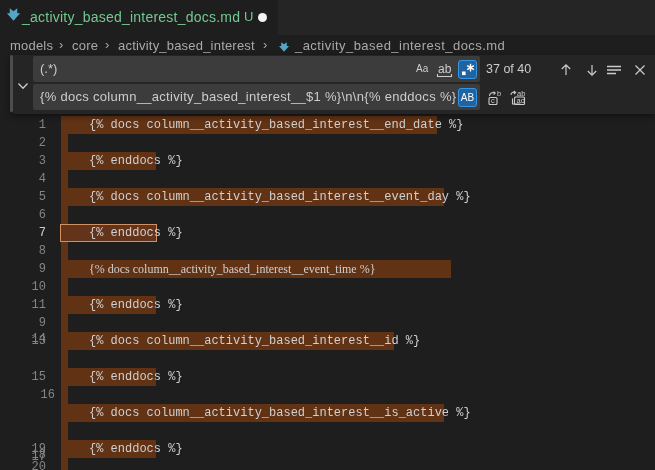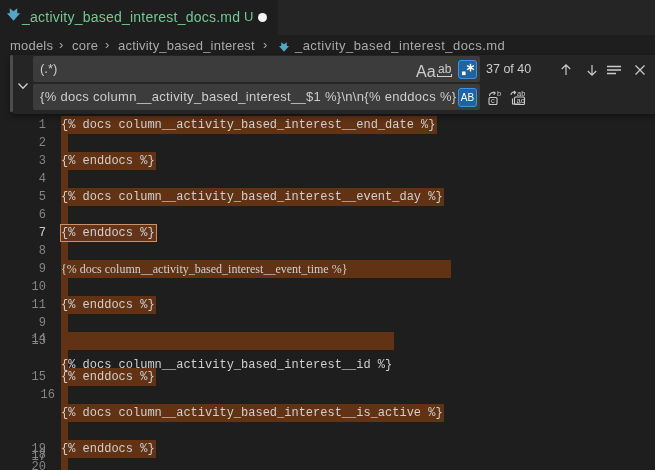--- a/index.html
+++ b/index.html
@@ -17,31 +17,31 @@
 
 .crumbs { left:0; top:35px; width:655px; height:19px; background:#1e1e1e; }
 .crumb { top:38px; font-size:13px; letter-spacing:0.2px; color:#a9a9a9; white-space:nowrap; }
 .csep { top:37px; font-size:13px; color:#a9a9a9; }
 
 
 .ln { left:0; width:46px; text-align:right; font-family:"Liberation Mono",monospace;
       font-size:12px; line-height:18px; color:#858585; height:18px; }
 .ln.cur { color:#c6c6c6; }
 .codeline { left:61px; font-family:"Liberation Mono",monospace; font-size:12px;
-            line-height:18px; color:#d0d0d0; white-space:pre; height:18px; }
+            line-height:18px; color:#d0d0d0; white-space:pre; height:18px;padding-left:28px; }
 .hl { background:rgba(234,92,0,0.33); height:18px; }
 .hlcur { height:18px; background:#64341a; border:1px solid #ce9165; }
 
 
 .widget { left:10px; top:55px; width:645px; height:59px; background:#252526;
           border-bottom-left-radius:5px; box-shadow:0 2px 6px rgba(0,0,0,0.45); }
 .sash { left:10px; top:55px; width:3px; height:57px; background:#4d4d4d; border-radius:3px; }
 .finput { left:33px; width:447px; height:26px; background:#3c3c3c; border-radius:2px;
           font-size:13px; color:#cccccc; line-height:26px; padding-left:7px; white-space:nowrap; }
-.opt { font-size:16px; color:#cccccc; }
+.opt { font-size:10px; color:#cccccc; }
 .bluebox { width:19px; height:19px; background:#20639e; border:1px solid #3596e8;
            border-radius:3px; color:#ffffff; text-align:center; }
 .count { left:486px; top:62px; font-size:12.5px; color:#cccccc; }
 </style>
 </head>
 <body>
 
 <div class="abs tabbar"></div>
 <div class="abs tab"></div>
 <svg class="abs" style="left:5.5px; top:7px;" width="15" height="15" viewBox="0 0 16 16">
@@ -104,21 +104,21 @@
 <div class="abs ln" style="top:446px;">18</div>
 <div class="abs ln" style="top:440px;">19</div>
 <div class="abs ln" style="top:458px;">20</div>
 
 <div class="abs codeline" style="top:116px;">{% docs column__activity_based_interest__end_date %}</div>
 <div class="abs codeline" style="top:152px;">{% enddocs %}</div>
 <div class="abs codeline" style="top:188px;">{% docs column__activity_based_interest__event_day %}</div>
 <div class="abs codeline" style="top:224px;">{% enddocs %}</div>
 <div class="abs codeline" style="top:260px;font-family:Liberation Serif, serif;">{% docs column__activity_based_interest__event_time %}</div>
 <div class="abs codeline" style="top:296px;">{% enddocs %}</div>
-<div class="abs codeline" style="top:332px;margin-top:24px;">{% docs column__activity_based_interest__id %}</div>
+<div class="abs codeline" style="top:332px;">{% docs column__activity_based_interest__id %}</div>
 <div class="abs codeline" style="top:368px;">{% enddocs %}</div>
 <div class="abs codeline" style="top:404px;">{% docs column__activity_based_interest__is_active %}</div>
 <div class="abs codeline" style="top:440px;">{% enddocs %}</div>
 
 <div class="abs widget"></div>
 <div class="abs sash"></div>
 
 <svg class="abs" style="left:17px; top:80px;" width="12" height="12" viewBox="0 0 12 12">
   <path d="M1.5 3.5 L6 8.2 L10.5 3.5" fill="none" stroke="#cccccc" stroke-width="1.3"></path>
 </svg>

